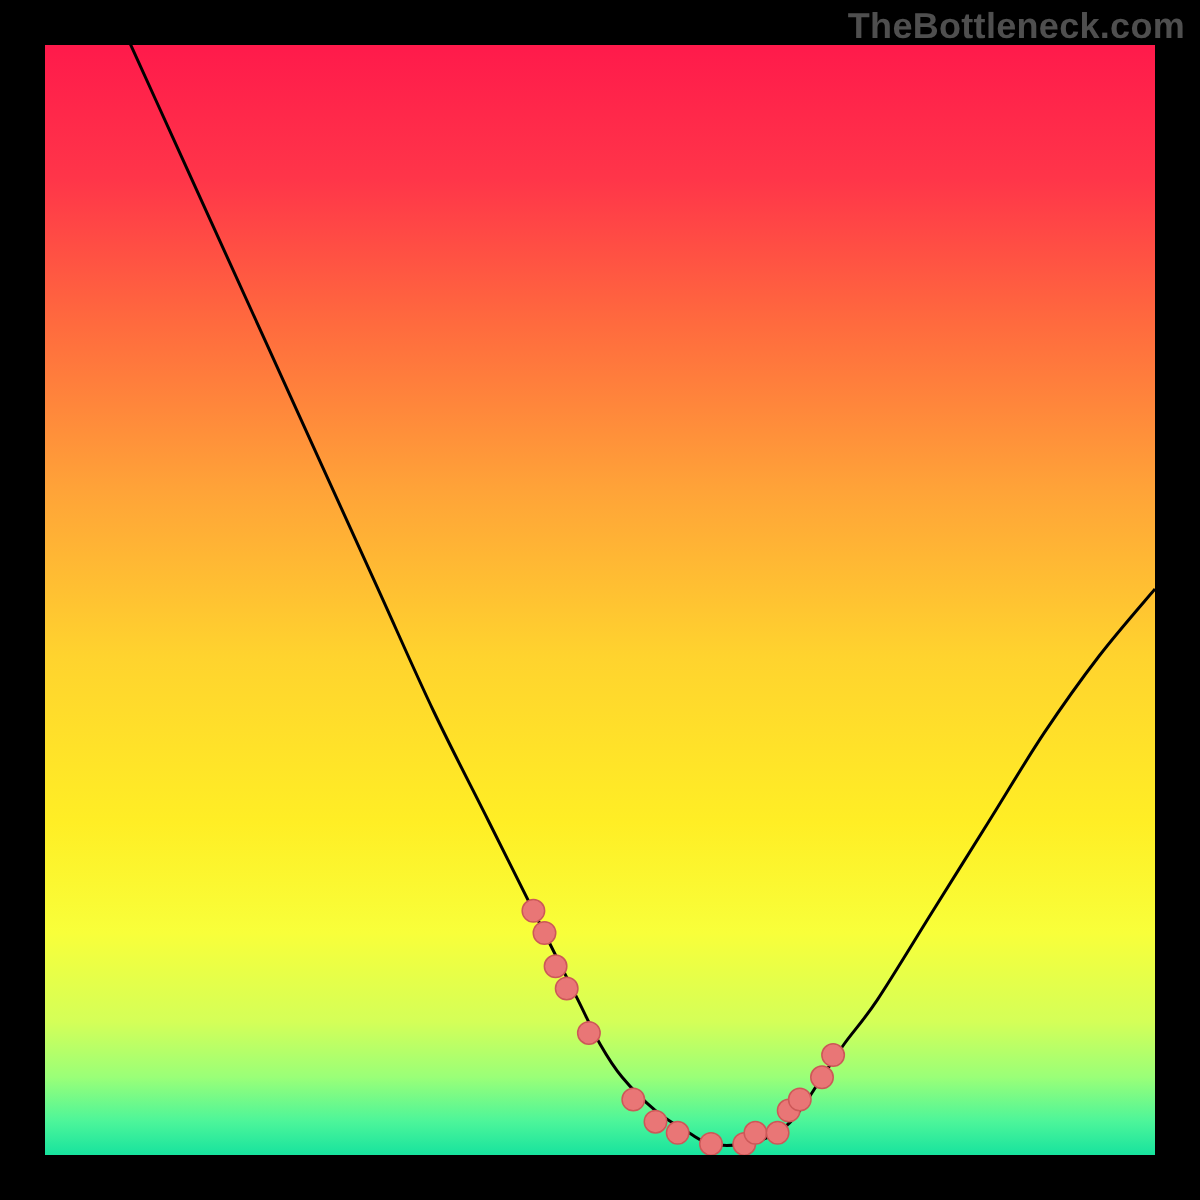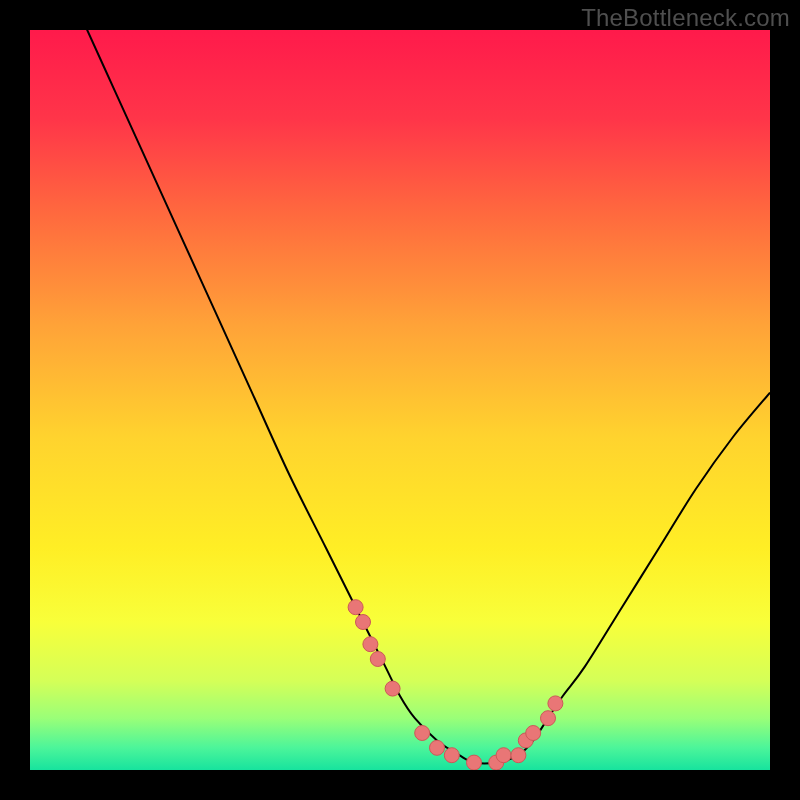--- a/index.html
+++ b/index.html
@@ -16,21 +16,21 @@
     width: 800px;
     height: 800px;
     background: #000;
   }
   .watermark {
     position: absolute;
     top: 4px;
     right: 10px;
     color: #4f4f4f;
     font-size: 24px;
-    font-weight: 400;
+    font-weight: 700;
     letter-spacing: 0.2px;
   }
   svg {
     display: block;
   }
 </style>
 </head>
 <body>
 
 <div class="frame">

